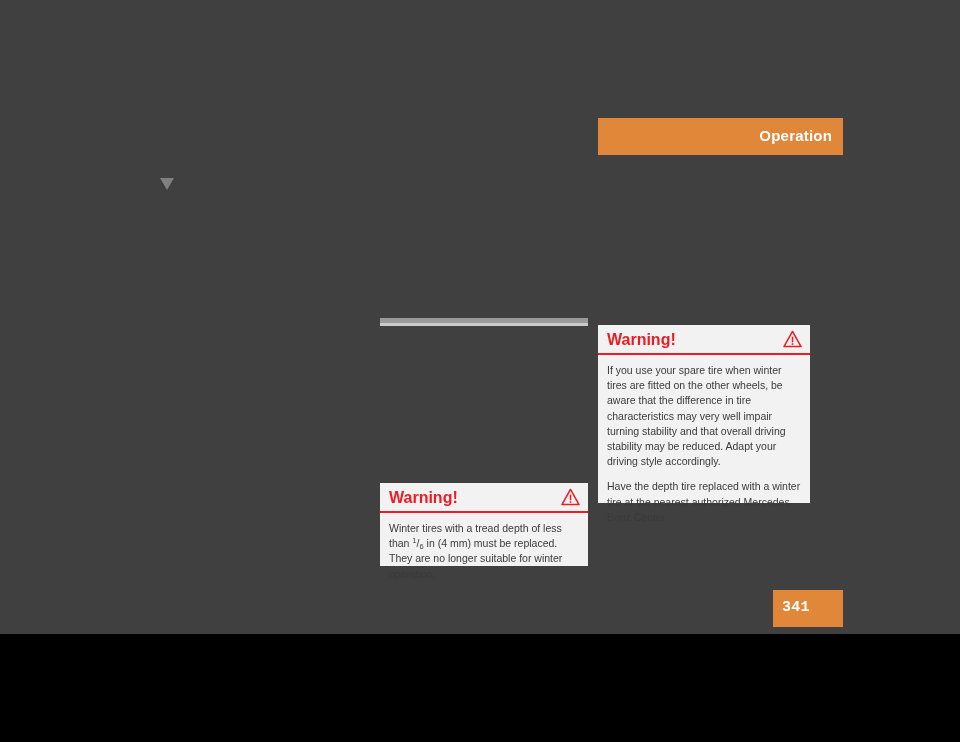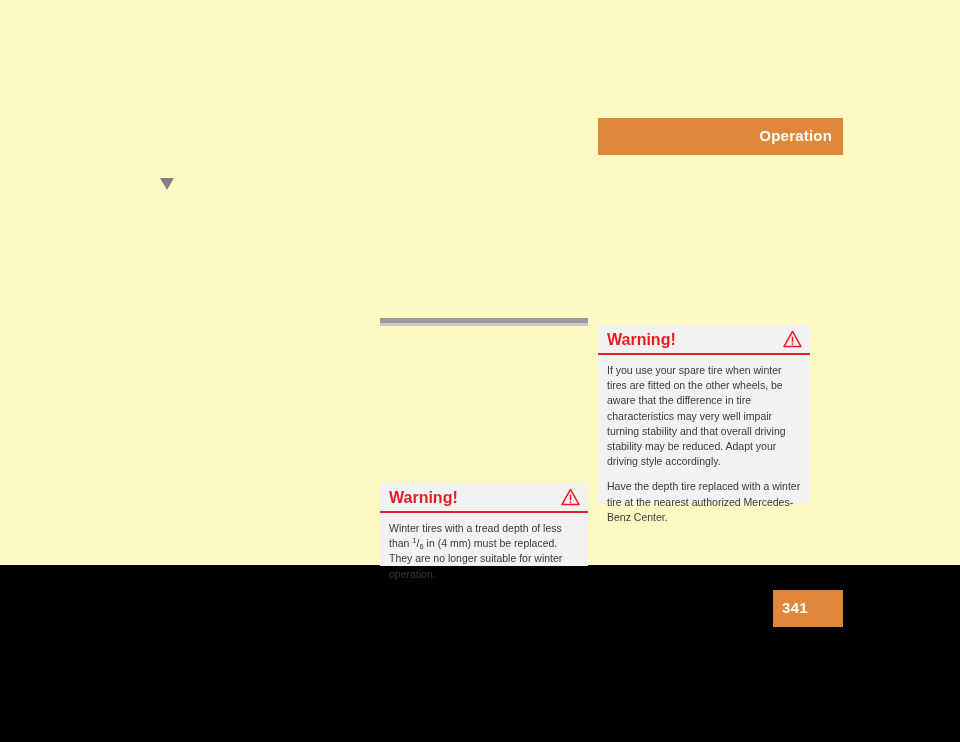--- a/index.html
+++ b/index.html
@@ -13,22 +13,22 @@
     position: relative;
     overflow: hidden;
     font-family: "Liberation Sans", sans-serif;
     background: #000000;
   }
 
   .page {
     position: absolute;
     left: 0; top: 0;
     width: 960px;
-    height: 565px;
-    background: #fef9c3;
+    height: 634px;
+    background: #404040;
   }
 
   
   .section-header {
     position: absolute;
     left: 598px;
     top: 118px;
     width: 245px;
     height: 37px;
     background: #E1873A;
@@ -146,20 +146,21 @@
     background: #E1873A;
   }
   .page-number-label {
     position: absolute;
     left: 9px;
     top: 9px;
     color: #FFFFFF;
     font-size: 15px;
     font-weight: bold;
     letter-spacing: 0.3px;
+    font-family: Liberation Mono, monospace;
   }
 
   
   .watermark {
     position: absolute;
     right: 12px;
     bottom: 2px;
     color: #8C8C8C;
     font-size: 26px;
     letter-spacing: -0.3px;

